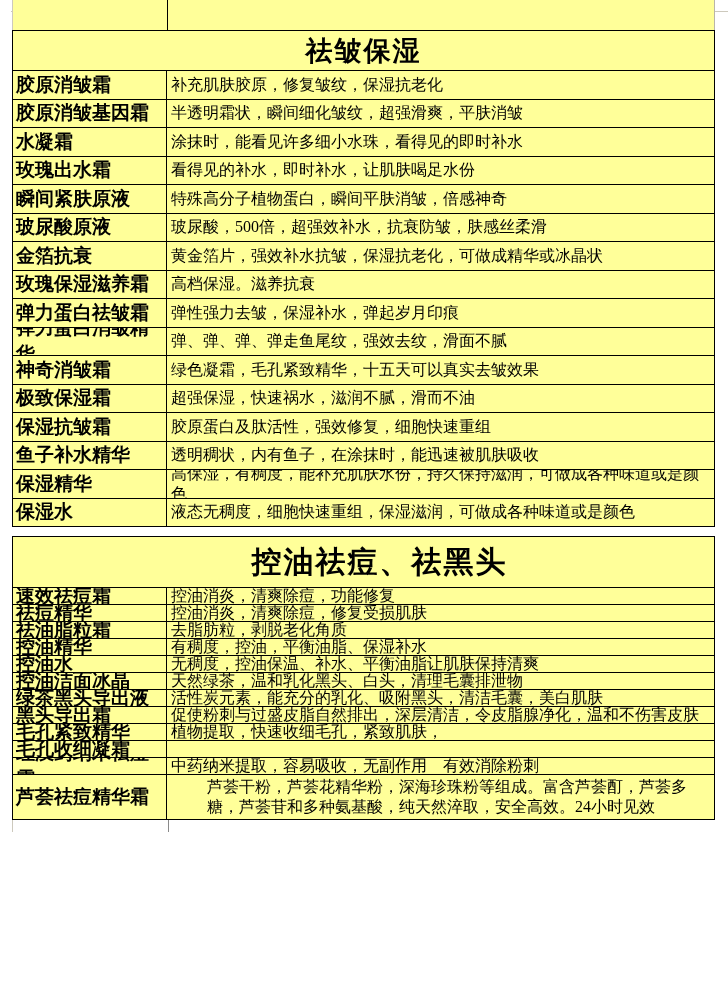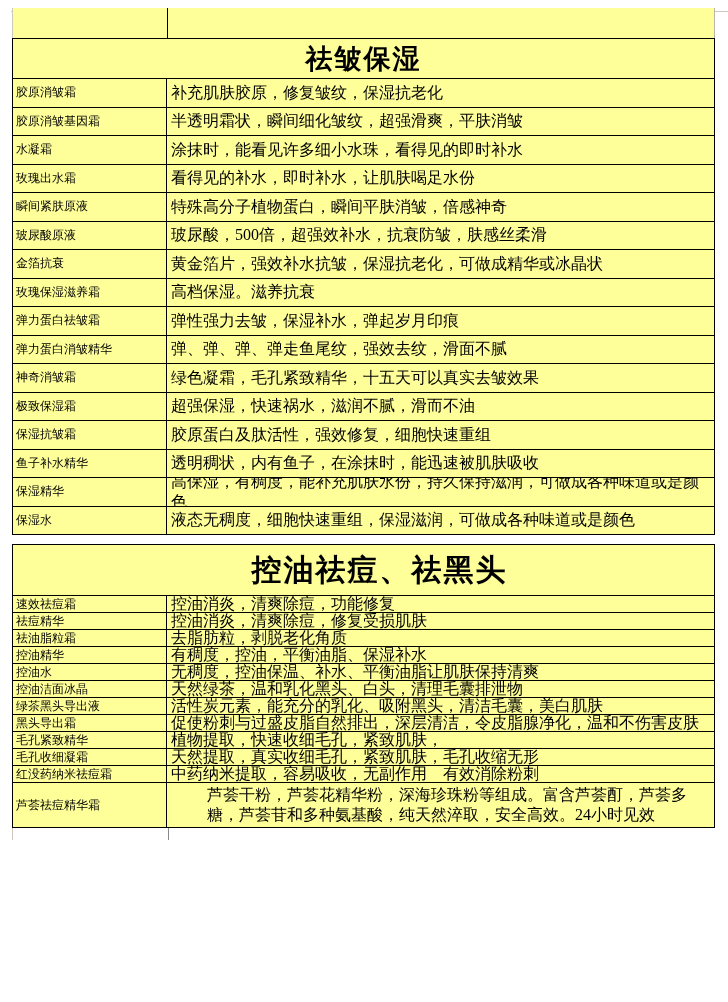--- a/index.html
+++ b/index.html
@@ -1,34 +1,34 @@
 <!DOCTYPE html>
 <html><head>
 <meta charset="utf-8">
 <style>
   html,body{margin:0;padding:0;background:#ffffff;}
   .canvas{position:relative;width:728px;height:1002px;background:#ffffff;overflow:hidden;
           font-family:"Liberation Serif","DejaVu Serif",serif;color:#000;}
   .grid-h{position:absolute;top:11px;left:11px;right:0;height:1px;background:#cdc9bd;}
-  .sheet{position:absolute;left:12px;top:8px;width:703px;}
+  .sheet{position:absolute;left:12px;top:0;width:703px;}
   .top-row{display:flex;height:30px;box-sizing:border-box;background:#ffff99;
            border-left:1px solid #cdc9bd;border-right:1px solid #b9b5a9;}
   .top-row .tcell-l{width:155px;box-sizing:border-box;border-right:1px solid #000;}
   .top-row .tcell-r{flex:1;}
   .tbl{box-sizing:border-box;border:1px solid #000;background:#ffff99;}
   .hdr{box-sizing:border-box;display:flex;align-items:center;justify-content:center;
        font-weight:bold;letter-spacing:2px;}
   .t1 .hdr{height:39px;font-size:27px;}
   .t2 .hdr{height:50px;font-size:30px;padding-left:32px;}
   .trow{display:flex;box-sizing:border-box;border-top:1px solid #000;}
   .t1 .trow{height:28.5px;}
   .t2 .trow{height:17px;}
   .t2 .trow:last-child{height:45px;gap:36px;}
   .cell{box-sizing:border-box;display:flex;align-items:center;overflow:hidden;}
-  .cell.name{width:154px;border-right:1px solid #000;font-weight:normal;font-size:12px;
+  .cell.name{width:154px;border-right:1px solid #000;font-weight:bold;font-size:19px;
              padding-left:3px;}
   .cell.desc{flex:1;font-size:16px;padding-left:4px;line-height:20px;}
   .cell.desc .inner{display:block;}
   .gap{height:9px;background:#ffffff;}
   .bottom-strip{height:12px;box-sizing:border-box;border-left:1px solid #cdc9bd;
                 background:#ffffff;position:relative;}
   .bottom-strip .stub{position:absolute;left:155px;top:0;width:1px;height:100%;background:#8a8a8a;}
 </style>
 </head>
 <body>
@@ -199,23 +199,20 @@
             </div>
           </div>
           <div class="trow">
             <div class="cell name">毛孔紧致精华</div>
             <div class="cell desc">
               <span class="inner">植物提取，快速收细毛孔，紧致肌肤，</span>
             </div>
           </div>
           <div class="trow">
             <div class="cell name">毛孔收细凝霜</div>
-            <div class="cell desc">
-              <span class="inner">天然提取，真实收细毛孔，紧致肌肤，毛孔收缩无形</span>
-            </div>
           </div>
           <div class="trow">
             <div class="cell name">红没药纳米祛痘霜</div>
             <div class="cell desc">
               <span class="inner">中药纳米提取，容易吸收，无副作用　有效消除粉刺</span>
             </div>
           </div>
           <div class="trow">
             <div class="cell name">芦荟祛痘精华霜</div>
             <div class="cell desc">

